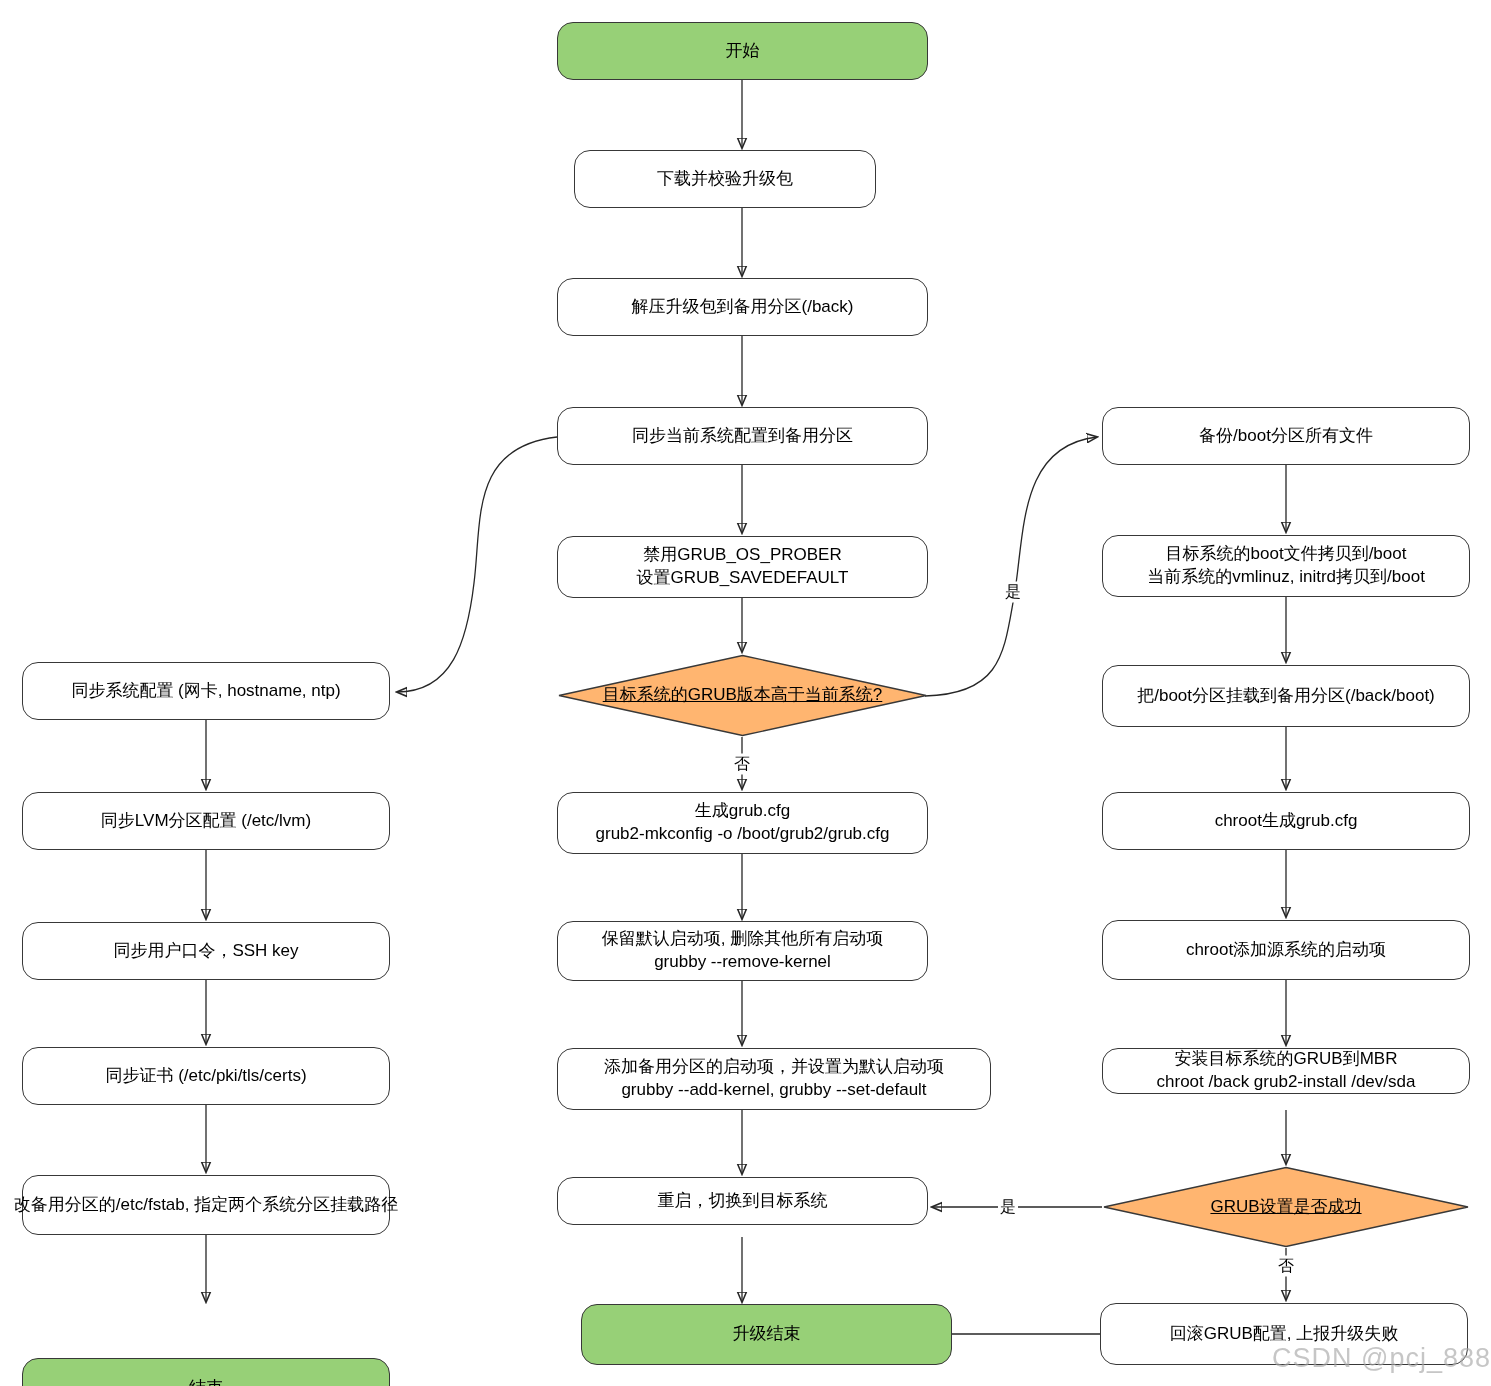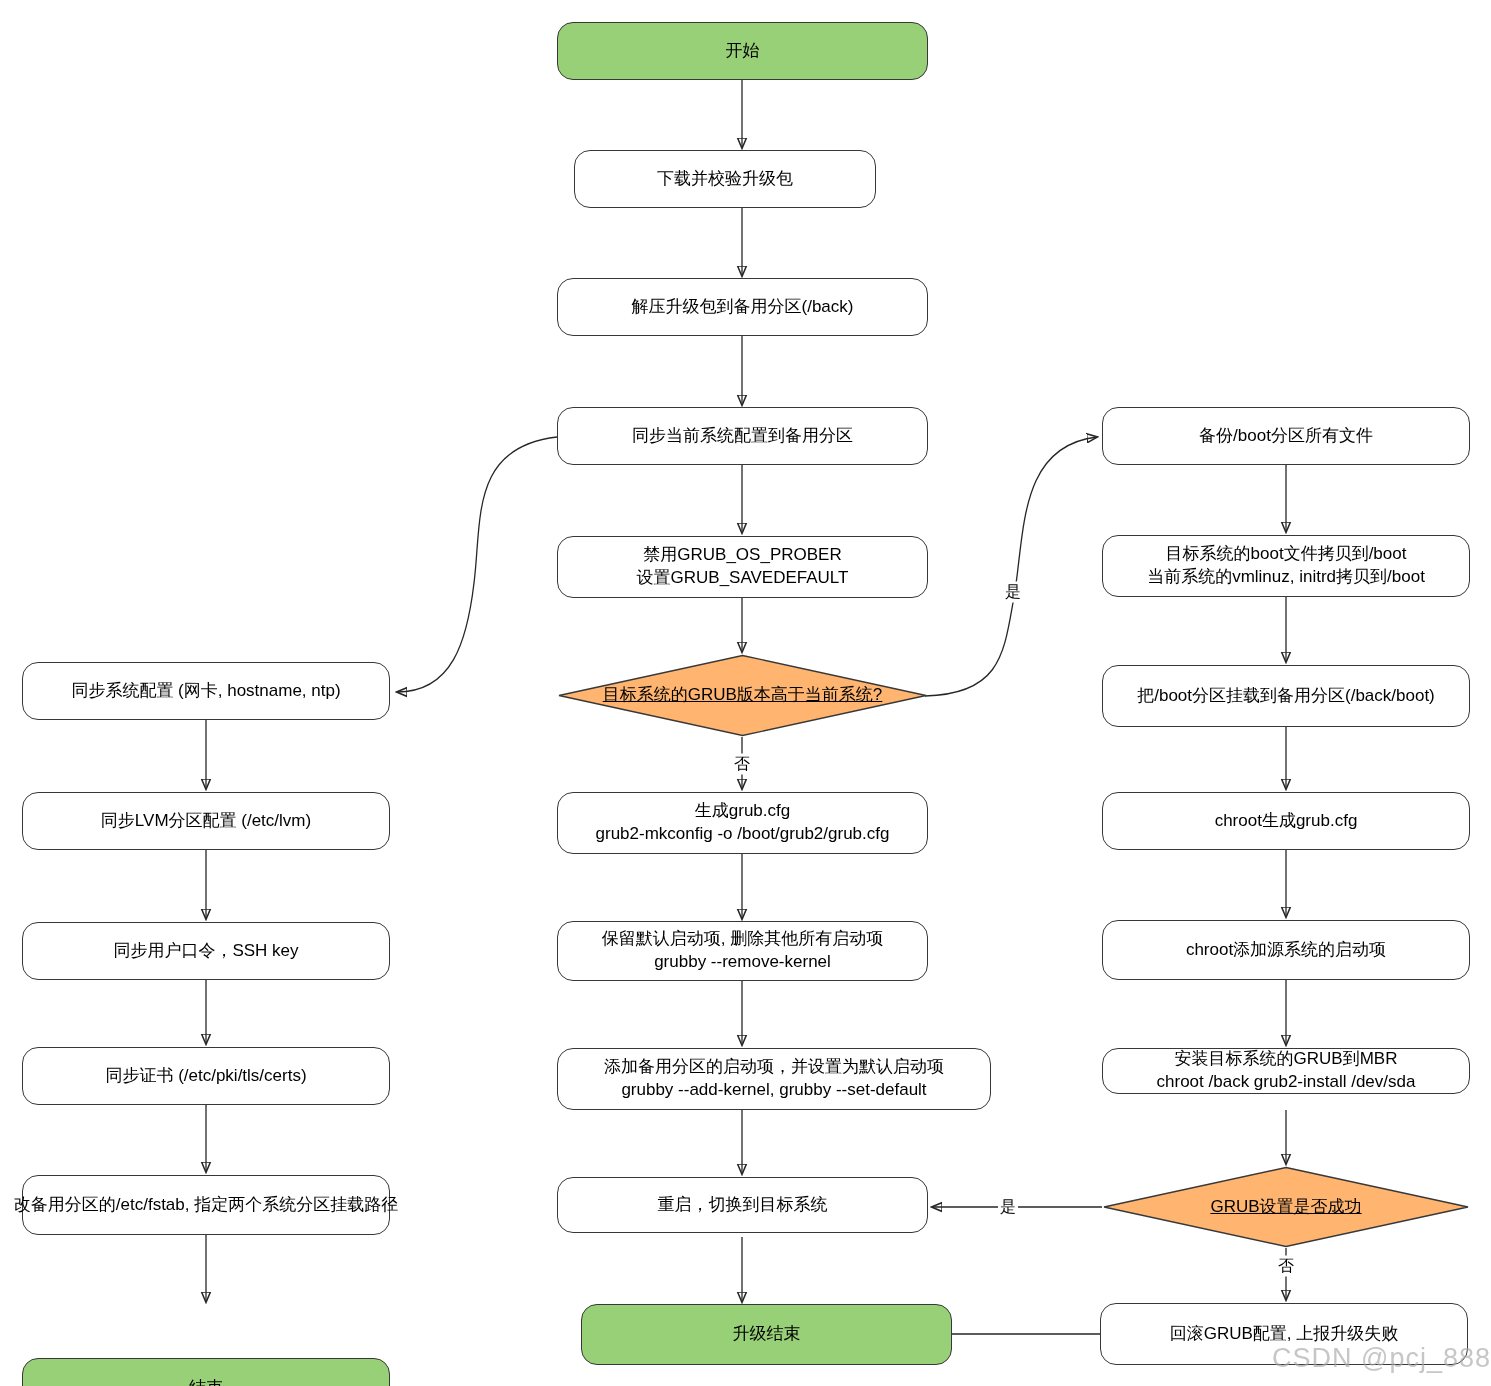--- a/index.html
+++ b/index.html
@@ -100,21 +100,21 @@
     <div class="line">grub2-mkconfig -o /boot/grub2/grub.cfg</div>
   </div>
   <div class="box" style="left:557px; top:921px; width:371px; height:60px;">
     <div class="line">保留默认启动项, 删除其他所有启动项</div>
     <div class="line">grubby --remove-kernel</div>
   </div>
   <div class="box" style="left:557px; top:1048px; width:434px; height:62px;">
     <div class="line">添加备用分区的启动项，并设置为默认启动项</div>
     <div class="line">grubby --add-kernel, grubby --set-default</div>
   </div>
-  <div class="box" style="left:557px; top:1177px; width:371px; height:56px;">
+  <div class="box" style="left:557px; top:1177px; width:371px; height:48px;">
     <div class="line">重启，切换到目标系统</div>
   </div>
   <div class="box green" style="left:557px; top:1304px; width:371px; height:61px;margin-left:24px;">
     <div class="line">升级结束</div>
   </div>
 
   <div class="box" style="left:22px; top:662px; width:368px; height:58px;">
     <div class="line">同步系统配置 (网卡, hostname, ntp)</div>
   </div>
   <div class="box" style="left:22px; top:792px; width:368px; height:58px;">

